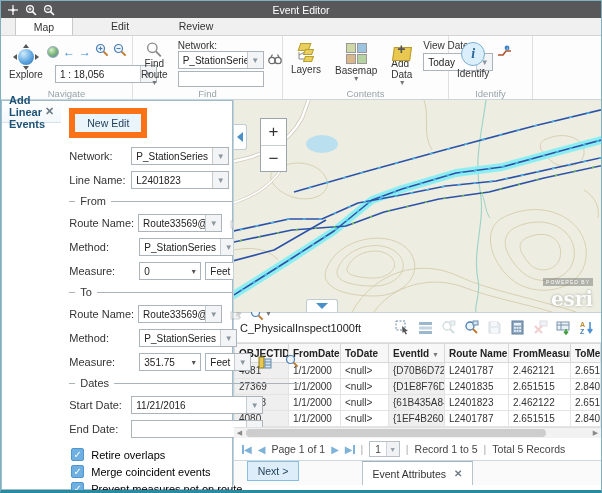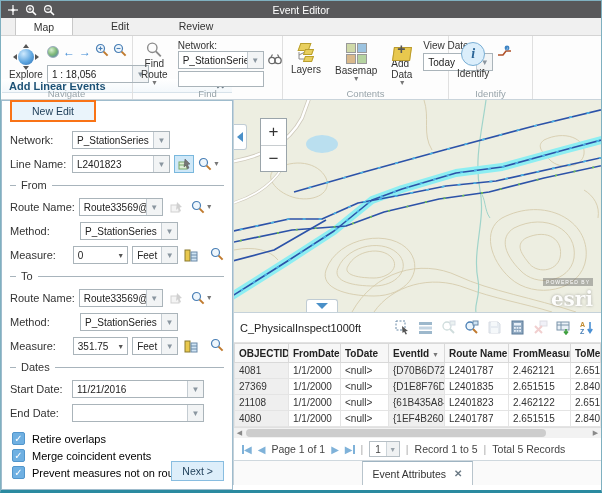--- a/index.html
+++ b/index.html
@@ -34,21 +34,21 @@
      background:radial-gradient(circle at 35% 30%, #cfeafe, #5ea6e0 55%, #2c6cb0); }
   .tri{ width:0; height:0; position:absolute; }
   .tri.u{ left:7px; top:-3px; border-left:3px solid transparent; border-right:3px solid transparent; border-bottom:4px solid #555; }
   .tri.d{ left:7px; bottom:-3px; border-left:3px solid transparent; border-right:3px solid transparent; border-top:4px solid #555; }
   .tri.l{ left:-3px; top:7px; border-top:3px solid transparent; border-bottom:3px solid transparent; border-right:4px solid #555; }
   .tri.r{ right:-3px; top:7px; border-top:3px solid transparent; border-bottom:3px solid transparent; border-left:4px solid #555; }
   .nav-right{ display:flex; flex-direction:column; padding-top:5px; }
   .nav-icons{ display:flex; gap:4px; align-items:center; height:16px; }
   .arrow-ic{ color:#3d8ad4; font-size:12px; line-height:12px; }
   .globe{ width:12px; height:12px; border-radius:50%; background:radial-gradient(circle at 35% 30%, #d6f0d0, #7fb878 50%, #4a7fb0); border:1px solid #9ab; }
-  .scale-combo{ margin-top:5px; }
+  .scale-combo{ margin-top:5px;margin-left:8px; }
 
   
   .combo{ display:flex; border:1px solid #aab4ba; background:#fff; height:18px; align-items:center; }
   .combo .cval{ flex:1; font-size:10px; color:#222; padding:0 4px; white-space:nowrap; overflow:hidden; }
   .combo .cbtn{ width:16px; align-self:stretch; border-left:1px solid #c4ccd2; background:#f2f4f5; color:#8a96a0;
      font-size:8px; display:flex; align-items:center; justify-content:center; }
   .textinput{ border:1px solid #aab4ba; background:#fff; height:18px; font-size:10px; padding:0 4px; }
 
   
   .g-find{ width:150px; display:flex; gap:6px; }
@@ -70,28 +70,28 @@
 
   
   .g-id{ width:84px; display:flex; gap:4px; }
   .id-circle{ width:24px; height:24px; border-radius:50%; background:#dbeefb; border:1px solid #79aed4; color:#2a6496;
      display:flex; align-items:center; justify-content:center; font-family:"Liberation Serif",serif; font-style:italic; font-weight:bold; font-size:14px; margin:2px 0 2px; }
 
   
   .main{ display:flex; height:390px; }
 
   
-  .lpanel{ width:232px; border:1px solid #9fbccd; background:#fff; display:flex; flex-direction:column;justify-content:flex-end; }
+  .lpanel{ width:232px; border:1px solid #9fbccd; background:#fff; display:flex; flex-direction:row; }
   .lp-head{ height:22px; display:flex; align-items:center; justify-content:space-between; padding:0 7px;
      border-bottom:1px solid #d7e2ea; background:linear-gradient(#ffffff,#f3f8fb); }
   .lp-title{ font-size:11px; font-weight:bold; color:#1d5276; }
   .xclose{ color:#6b7a85; font-size:11px; font-weight:bold; }
   .lp-body{ flex:1; padding:7px 8px 6px; position:relative; font-size:11px; }
   .btnrow{ display:flex; gap:6px; margin-bottom:9px; }
-  .pbtn{ font-size:10.5px; padding:3px 20px; border:2px solid #f97316; background:#eaf4fb; color:#1d3d57; }
+  .pbtn{ font-size:10.5px; padding:3px 12px; border:6px solid #f97316; background:#eaf4fb; color:#1d3d57; }
   .pbtn.disabled{ border-color:#c9dfee; background:#f5fafd; color:#a8c3d6; }
   .frow{ display:flex; align-items:center; margin-bottom:6px; gap:4px; }
   .frow .lab{ color:#333; white-space:nowrap; }
   .sec{ display:flex; align-items:center; gap:5px; margin:4px 0 7px; color:#333; }
   .sec .line{ flex:1; height:1px; background:#a8b4bc; }
   .sec .line.short{ flex:0 0 6px; }
   .iconbtn{ width:20px; height:18px; display:inline-flex; align-items:center; justify-content:center; }
   .iconbtn.hl{ background:#cfe8f8; border:1px solid #7ab8dd; }
   .zoomdrop{ display:inline-flex; align-items:center; gap:1px; }
   .chk{ width:13px; height:13px; border-radius:2px; background:#6fb0e2; border:1px solid #5296cc; color:#fff;

